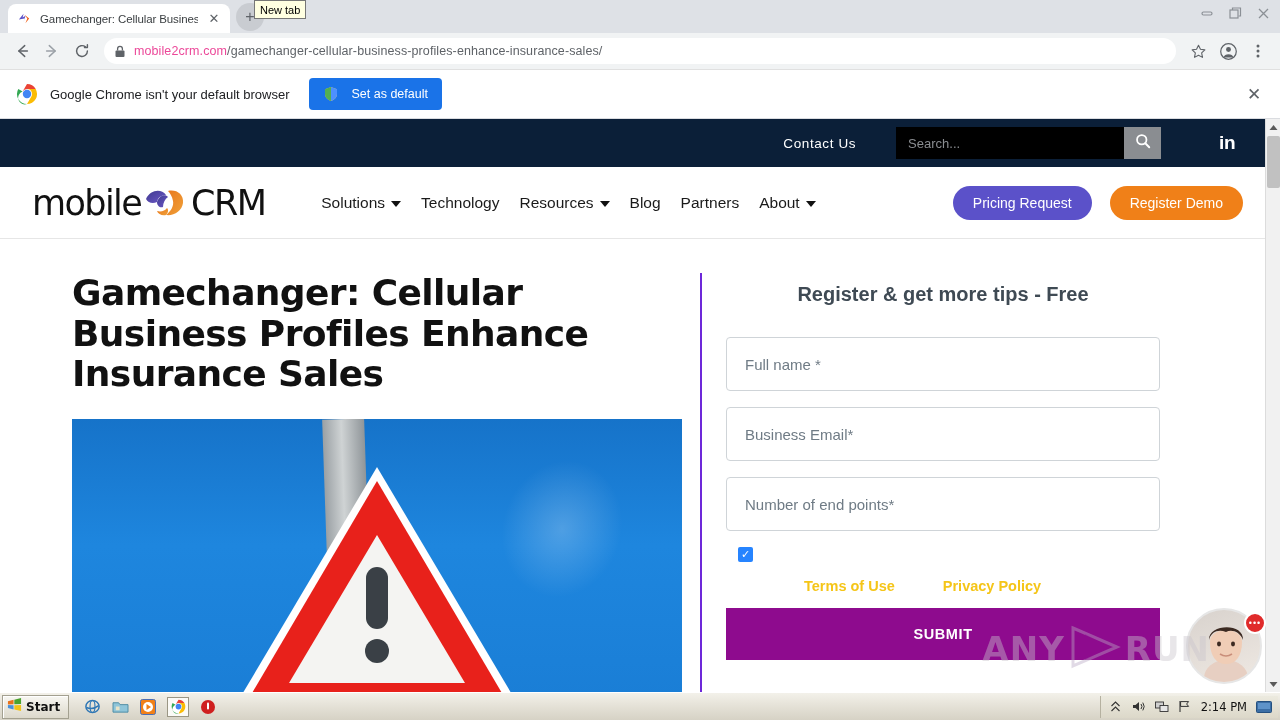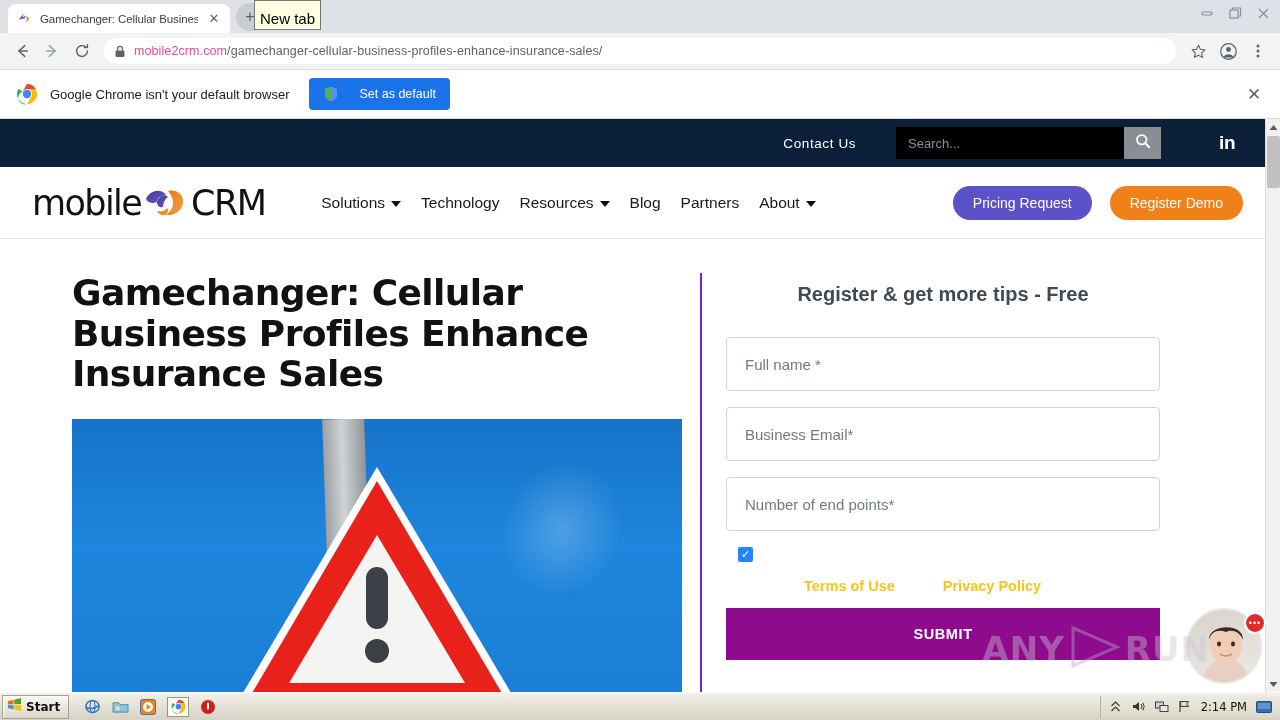--- a/index.html
+++ b/index.html
@@ -38,21 +38,21 @@
   }
   .newtab-btn {
     width: 28px; height: 28px; margin-left: 6px; border-radius: 50%;
     background: #c9ccd1; display:flex; align-items:center;
     justify-content:center; color:#5f6368; font-size: 16px; line-height:1;
     margin-bottom: 2px;
   }
   .tooltip-newtab {
     position: absolute; left: 254px; top: 0px;
     background: #ffffe1; border: 1px solid #767676;
-    font-size: 15px; color: #000; padding: 9px 5px 2px 5px;
+    font-size: 11px; color: #000; padding: 3px 5px 2px 5px;
     white-space: nowrap; z-index: 40;
   }
   .wincontrols {
     position: absolute; right: 4px; top: 2px; display: flex; gap: 2px;
   }
   .wc {
     width: 26px; height: 22px; display:flex; align-items:center;
     justify-content:center; color:#8b9096;
   }
   .wc svg { display:block; }
@@ -85,21 +85,21 @@
   
   .infobar {
     height: 49px; background: #fff; border-bottom: 1px solid #dadce0;
     display: flex; align-items: center; padding: 0 16px; gap: 12px;
     position: relative;
   }
   .chrome-logo { width: 22px; height: 22px; flex:0 0 22px; }
   .infobar-text { font-size: 13px; color: #202124; }
   .setdefault-btn {
     background: #1a73e8; color: #fff; border-radius: 4px;
-    height: 32px; display:flex; align-items:center; gap: 20px;
+    height: 32px; display:flex; align-items:center; gap: 12px;
     padding: 0 14px; font-size: 12.5px; margin-left: 8px;
   }
   .shield-ico { width: 16px; height: 16px; flex:0 0 16px; }
   .infobar-close {
     position: absolute; right: 16px; color: #5f6368; font-size: 17px;
     width: 20px; height: 20px; display:flex; align-items:center;
     justify-content:center;
   }
 
   

